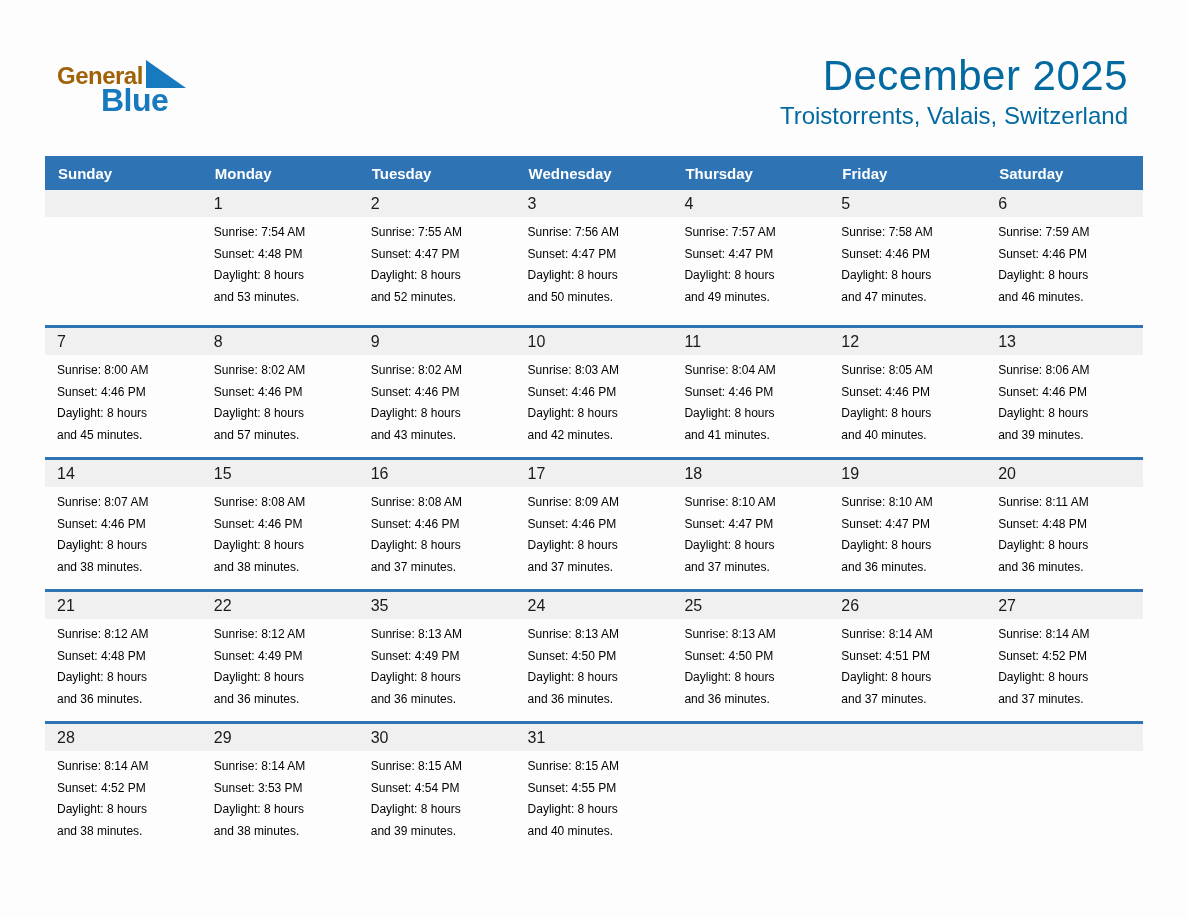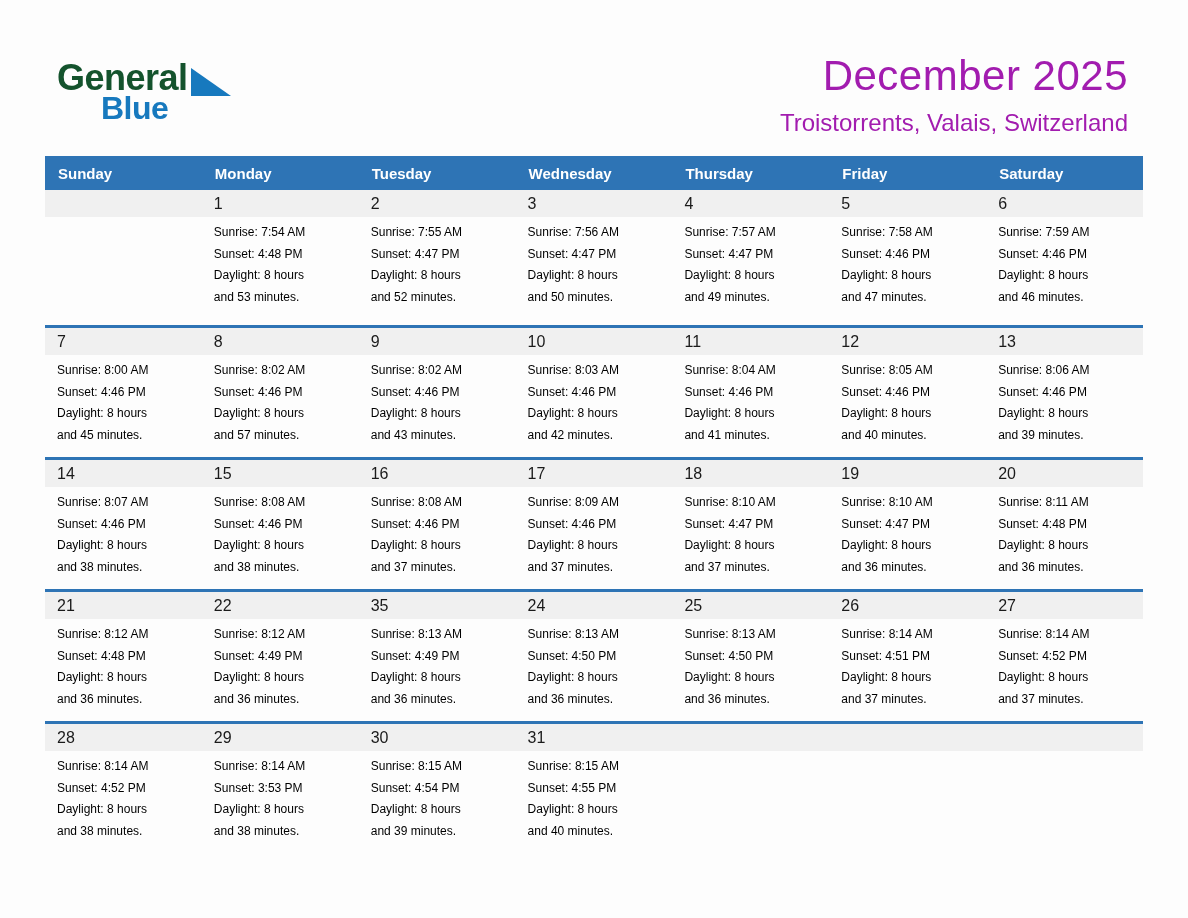--- a/index.html
+++ b/index.html
@@ -11,28 +11,28 @@
   html,body{background:#ffffff;}
   body{font-family:"Liberation Sans", sans-serif;}
   .page{
     position:relative;
     width:1188px;height:918px;
     background:#FDFDFD;
     overflow:hidden;
   }
   
   .logo{position:absolute;left:57px;top:60px;}
-  .logo-line1{display:flex;align-items:flex-end;font-size:36px;font-weight:600;color:#14532d;letter-spacing:-0.5px;line-height:1;}
+  .logo-line1{display:flex;align-items:flex-end;font-size:24px;font-weight:600;color:#a16207;letter-spacing:-0.5px;line-height:1;}
   .logo-tri{display:inline-block;margin-left:3px;}
   .logo-tri svg{display:block;}
   .logo-line2{margin-left:44px;margin-top:-4px;font-size:32px;font-weight:600;letter-spacing:-0.5px;color:var(--logo-blue);line-height:1;}
   
-  .titles{position:absolute;top:52px;right:60px;text-align:right;color:#a21caf;}
+  .titles{position:absolute;top:52px;right:60px;text-align:right;color:#0369a1;}
   .titles h1{font-size:42px;font-weight:400;letter-spacing:0.5px;line-height:1.15;}
-  .titles h2{font-size:24px;font-weight:400;margin-top:9px;text-align:center;}
+  .titles h2{font-size:24px;font-weight:400;margin-top:2px;text-align:center;}
   
   .calendar{position:absolute;left:45px;top:156px;width:1098px;}
   .weekday-row{display:flex;align-items:center;background:var(--accent);height:34px;color:#fff;font-weight:bold;}
   .weekday{flex:1 1 0;font-size:15px;padding-left:13px;overflow:hidden;white-space:nowrap;}
   .week-row{display:flex;border-top:3px solid var(--accent);height:132px;}
   .week-row.first{border-top:none;height:135px;}
   .day-cell{flex:1 1 0;display:flex;flex-direction:column;min-width:0;}
   .num-band{background:var(--band);height:27px;line-height:27px;padding-left:12px;font-size:16px;color:#1a1a1a;flex:0 0 auto;}
   .day-body{padding:5px 4px 0 12px;font-size:12px;line-height:21.5px;color:#000;white-space:nowrap;}
 </style>

